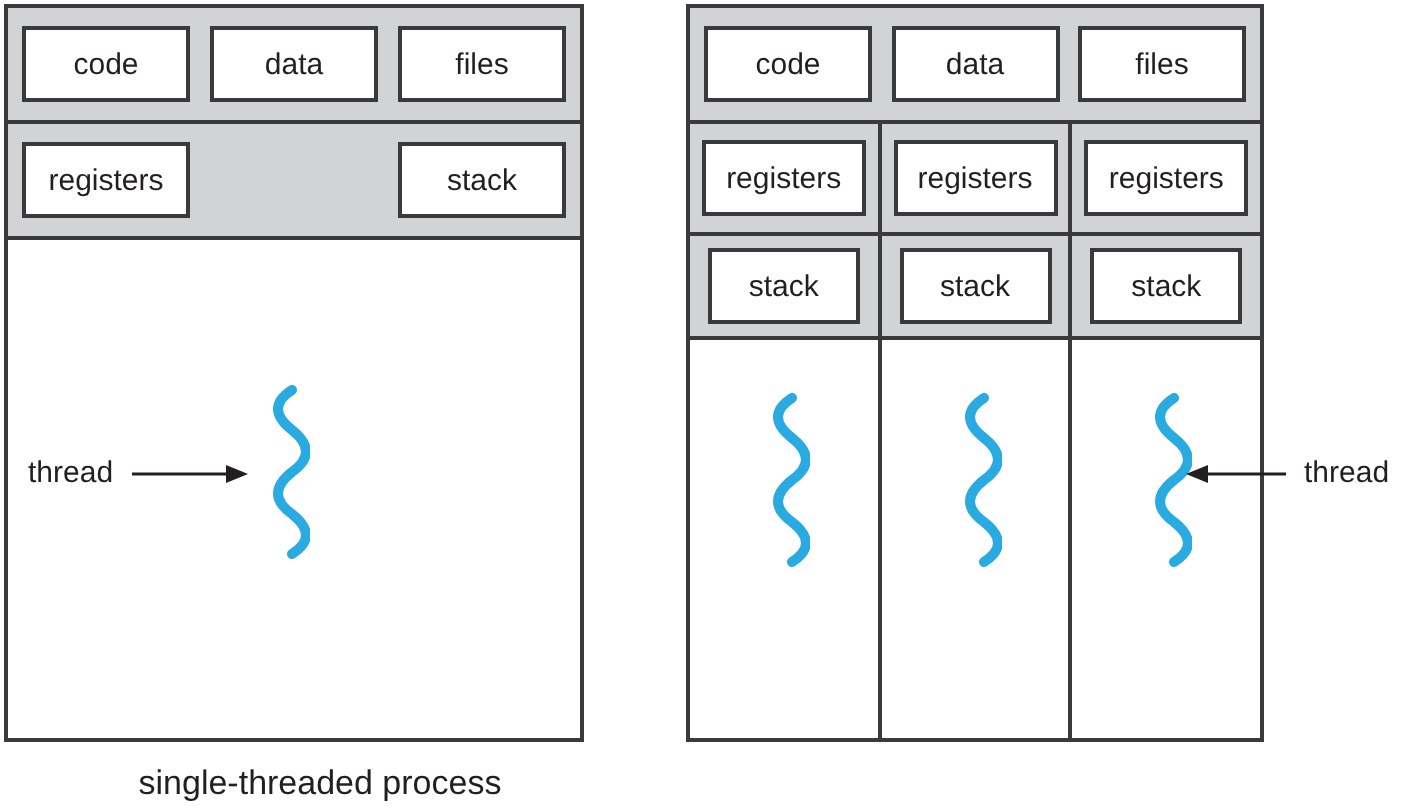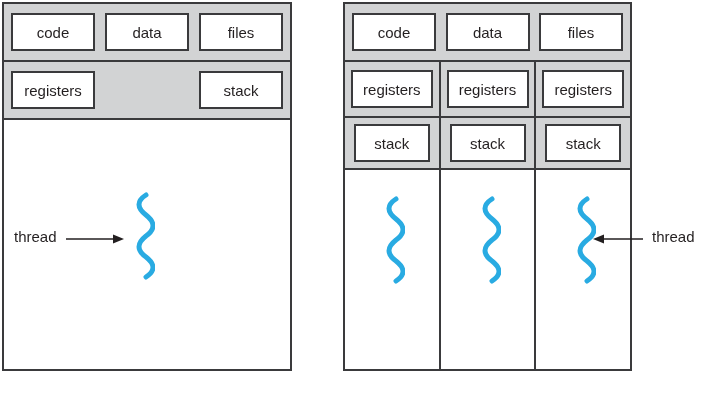--- a/index.html
+++ b/index.html
@@ -85,21 +85,21 @@
     stroke: var(--thread);
     stroke-width: 5;
     stroke-linecap: round;
     stroke-linejoin: round;
   }
   .squiggle-left { position: absolute; left: 129px; top: 191px; }
 
   .callout {
     position: absolute;
     display: flex;
-    align-items: flex-end;
+    align-items: center;
     gap: 8px;
     font-size: 15px;
     color: var(--text);
     white-space: nowrap;
   }
   .callout-left  { left: 14px;  top: 228px; }
   .callout-right { left: 592px; top: 228px; }
   .arrow line    { stroke: var(--text); stroke-width: 1.6; }
   .arrow polygon { fill: var(--text); }
 
@@ -197,14 +197,15 @@
   </div>
 
   <div class="callout callout-right">
     <svg class="arrow" width="52" height="12" viewBox="0 0 52 12">
       <polygon points="12,1.5 1,6 12,10.5"></polygon>
       <line x1="11" y1="6" x2="51" y2="6"></line>
     </svg>
     <span>thread</span>
   </div>
 
+  <div class="caption" id="caption-left">single-threaded process</div>
 
 </div>
 
 </body></html>

